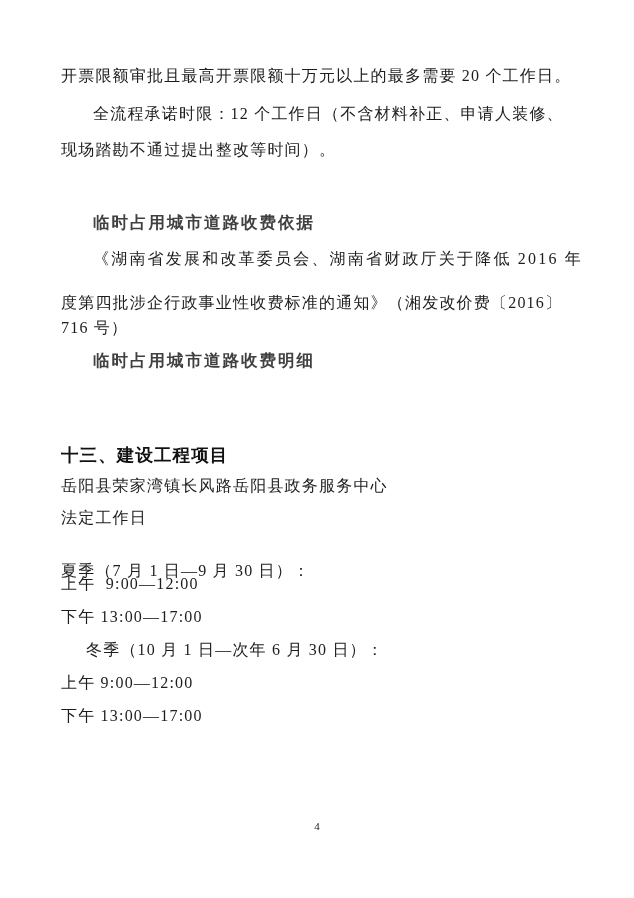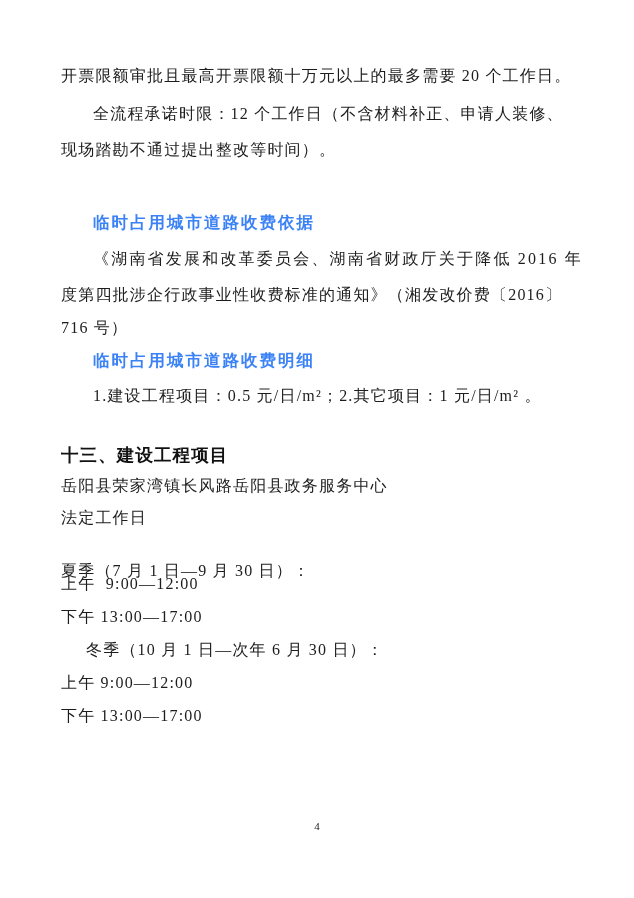--- a/index.html
+++ b/index.html
@@ -42,21 +42,21 @@
   }
   
   .sh {
     position: absolute;
     white-space: pre;
     font-family: "Liberation Serif", "DejaVu Serif", serif;
     font-weight: 700;
     font-size: 16.5px;
     line-height: 19px;
     letter-spacing: 2px;
-    color: #3b82f6;
+    color: #404040;
   }
   .pageno {
     position: absolute;
     left: 0;
     width: 100%;
     text-align: center;
     font-family: "Liberation Serif", "DejaVu Serif", serif;
     font-size: 11px;
     color: #1d1d1d;
   }
@@ -65,24 +65,23 @@
 <body>
 
 <div class="page">
 
   <div class="l" style="top:66px; left:61px;">开票限额审批且最高开票限额十万元以上的最多需要 20 个工作日。</div>
   <div class="l" style="top:104px; left:93px;">全流程承诺时限：12 个工作日（不含材料补正、申请人装修、</div>
   <div class="l" style="top:140px; left:61px;">现场踏勘不通过提出整改等时间）。</div>
 
   <div class="sh" style="top:213px; left:93px;">临时占用城市道路收费依据</div>
   <div class="l j" style="top:249px; left:93px;">《湖南省发展和改革委员会、湖南省财政厅关于降低 2016 年</div>
-  <div class="l" style="top:285px; left:61px;">度第四批涉企行政事业性收费标准的通知》（湘发改价费〔2016〕</div>
+  <div class="l" style="top:293px; left:61px;">度第四批涉企行政事业性收费标准的通知》（湘发改价费〔2016〕</div>
   <div class="l" style="top:318px; left:61px;">716 号）</div>
   <div class="sh" style="top:351px; left:93px;">临时占用城市道路收费明细</div>
-  <div class="l" style="top:386px; left:93px;">1.建设工程项目：0.5 元/日/m²；2.其它项目：1 元/日/m² 。</div>
 
   <div class="h" style="top:445px; left:61px;">十三、建设工程项目</div>
   <div class="l" style="top:476px; left:61px;">岳阳县荣家湾镇长风路岳阳县政务服务中心</div>
   <div class="l" style="top:508px; left:61px;">法定工作日</div>
   <div class="l" style="top:541px; left:61px;margin-top:20px;">夏季（7 月 1 日—9 月 30 日）：</div>
   <div class="l" style="top:574px; left:61px;">上午  9:00—12:00</div>
   <div class="l" style="top:607px; left:61px;">下午 13:00—17:00</div>
   <div class="l" style="top:640px; left:61px;margin-left:25px;">冬季（10 月 1 日—次年 6 月 30 日）：</div>
   <div class="l" style="top:673px; left:61px;">上午 9:00—12:00</div>
   <div class="l" style="top:706px; left:61px;">下午 13:00—17:00</div>

